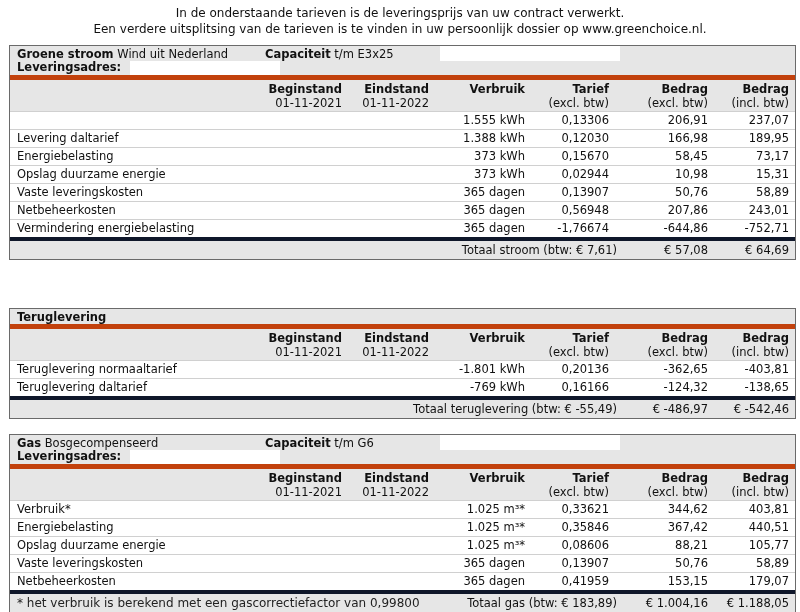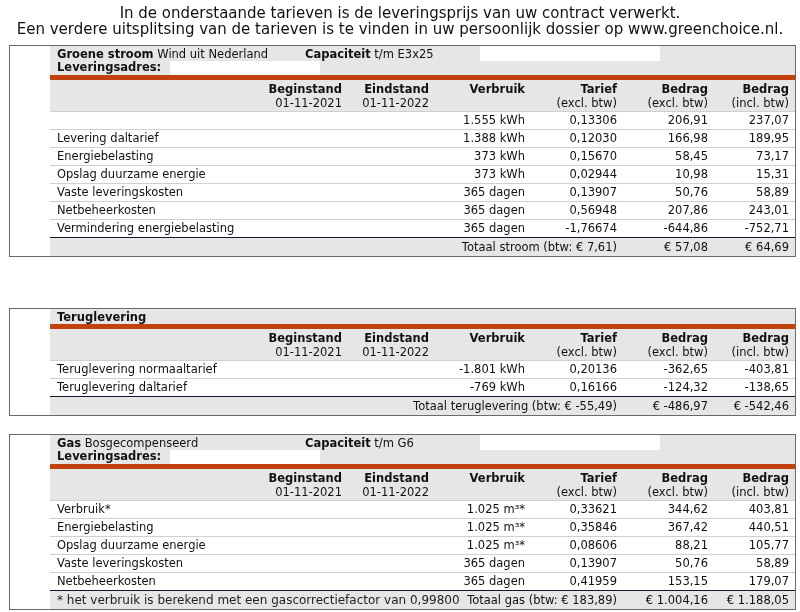--- a/index.html
+++ b/index.html
@@ -1,47 +1,47 @@
 <!DOCTYPE html>
 <html><head>
 <meta charset="utf-8">
 <style>
   html, body { margin: 0; padding: 0; background: #ffffff; }
   body {
     width: 800px; height: 612px; position: relative; overflow: hidden;
     font-family: "DejaVu Sans", sans-serif; font-size: 11.5px; color: #111;
   }
-  .intro { position: absolute; top: 5px; left: 0; width: 800px; text-align: center; font-size: 15px; line-height: 16px; }
+  .intro { position: absolute; top: 5px; left: 0; width: 800px; text-align: center; font-size: 12px; line-height: 16px; }
   .block {
     position: absolute; left: 9px; width: 787px;
-    border: 1px solid #6a6a6a; box-sizing: border-box; background: #fff; padding-left: 40px;
+    border: 1px solid #6a6a6a; box-sizing: border-box; background: #fff;
   }
   .hdr { background: #e6e6e6; position: relative; height: 29px; }
   .hdr.single { height: 15px; }
   .hdr .l1 { position: absolute; left: 7px; top: 1px; line-height: 14px; }
   .hdr .l2 { position: absolute; left: 7px; top: 14px; line-height: 14px; }
   .hdr .cap { position: absolute; left: 255px; top: 1px; line-height: 14px; }
   .hdr .white1 { position: absolute; left: 430px; top: 0; width: 180px; height: 15px; background: #fff; }
   .hdr .white2 { position: absolute; left: 120px; top: 15px; width: 150px; height: 14px; background: #fff; }
   b { font-weight: bold; }
   .colhdr {
     background: #e6e6e6; border-top: 5px solid #c2410c; height: 31px; position: relative;
   }
   .colhdr .c { position: absolute; top: 2px; text-align: right; line-height: 14px; }
   .row { height: 17px; border-top: 1px solid #d0d0d0; position: relative; line-height: 17px; }
   .row .c { position: absolute; top: 0; text-align: right; }
   .row .name { position: absolute; left: 7px; top: 0; }
-  .total { background: #e6e6e6; height: 18px; border-top: 1px solid #0f172a; position: relative; line-height: 18px; }
+  .total { background: #e6e6e6; height: 18px; border-top: 4px solid #0f172a; position: relative; line-height: 18px; }
   .total .c { position: absolute; top: 0; text-align: right; }
   .footnote { position: absolute; left: 7px; top: 0; font-size: 12px; color: #222; }
   
   .c-begin { right: 453px; }
   .c-eind { right: 366px; }
   .c-verb { right: 270px; }
-  .c-tar { right: 178px; }
+  .c-tar { right: 186px; }
   .c-bex { right: 87px; }
   .c-bin { right: 6px; }
   .c-totlabel { right: 178px; }
 </style>
 </head>
 <body>
 
 <div class="intro">
   <div>In de onderstaande tarieven is de leveringsprijs van uw contract verwerkt.</div>
   <div>Een verdere uitsplitsing van de tarieven is te vinden in uw persoonlijk dossier op www.greenchoice.nl.</div>

